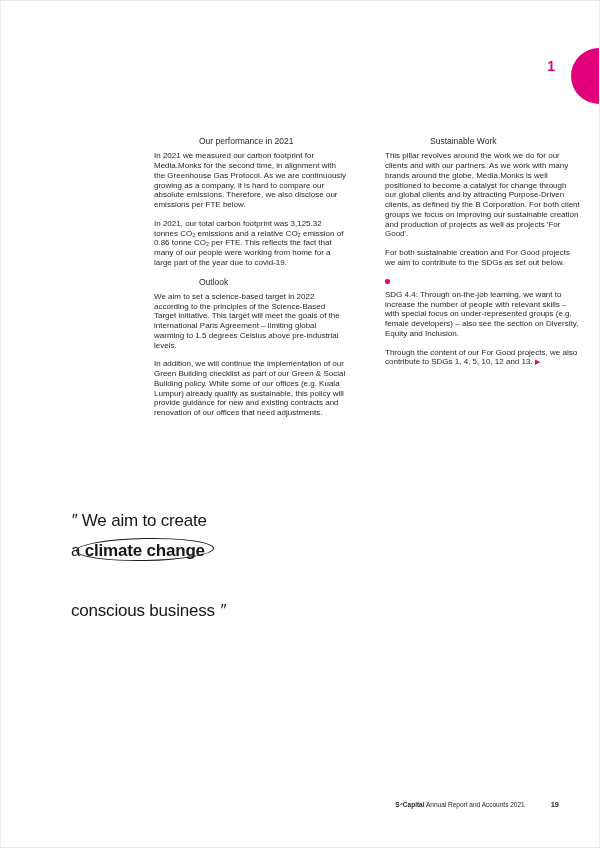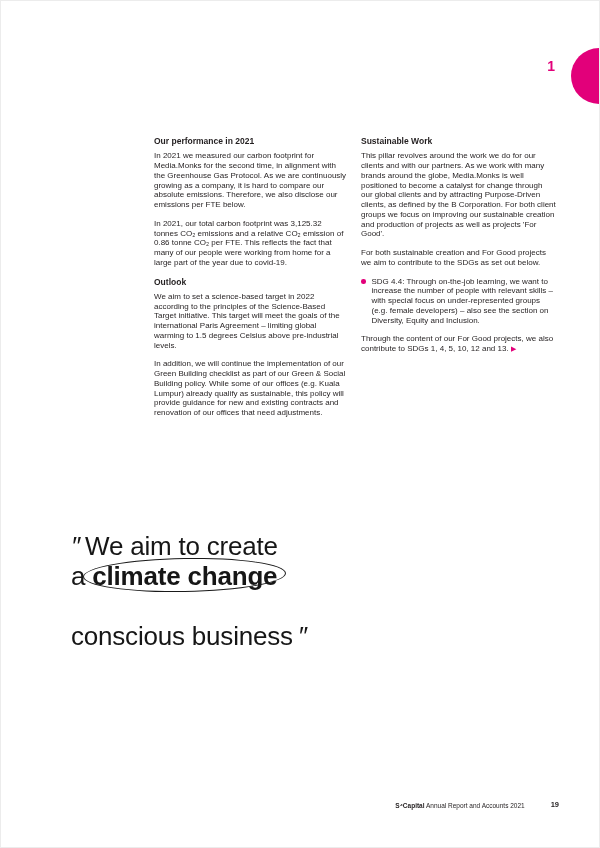--- a/index.html
+++ b/index.html
@@ -21,54 +21,54 @@
   }
   .section-circle {
     position:absolute; top:47px; right:-28px;
     width:56px; height:56px; border-radius:50%;
     background:var(--accent,#e2007a);
   }
 
   
   .col { position:absolute; top:135px; font-size:8px; line-height:1.22; }
   .col-left  { left:153px; width:193px; }
-  .col-right { left:360px; width:195px; }
-  .col h3 { font-size:8.5px; font-weight:bold; margin-bottom:5px; }
+  .col-right { left:384px; width:195px; }
+  .col h3 { font-size:8.5px; font-weight:normal; margin-bottom:5px;margin-left:45px; }
   .col h3.mt { margin-top:3px; }
   .col p  { margin-bottom:9px; }
 
   
   .sdg-list { list-style:none; margin-top:1px; }
-  .sdg-item { display:flex; gap:6px; margin-bottom:9px; }
+  .sdg-item { display:flex; gap:6px; margin-bottom:9px;flex-direction:column; }
   .dot {
     flex:0 0 auto; width:4.5px; height:4.5px; border-radius:50%;
     background:var(--accent,#e2007a); margin-top:2.8px;
   }
   .sdg-text { flex:1; }
   .closing .arrow { color:var(--accent,#e2007a); font-size:7px; }
 
   
   .quote {
-    position:absolute; left:70px; top:530px; width:290px;
-    font-size:26px; line-height:30px; letter-spacing:-0.2px; color:#161616;
+    position:absolute; left:70px; top:505px; width:290px;
+    font-size:17px; line-height:30px; letter-spacing:-0.2px; color:#161616;
   }
   .qmark { font-style:italic; }
   .qmark.open  { margin-right:5px; }
   .qmark.close { margin-left:5px; }
   .circled { position:relative; font-weight:bold; white-space:nowrap; }
   .ellipse {
     position:absolute; left:-9px; right:-9px; top:-3px; bottom:-1px;
     border:1.8px solid #1a1a1a; border-radius:50%;
     transform:rotate(-1deg); pointer-events:none;
   }
 
   
   .footer {
     position:absolute; top:799px; right:40px;
-    display:flex; align-items:flex-end; gap:26px; font-size:6.5px;
+    display:flex; align-items:center; gap:26px; font-size:6.5px;
   }
   .footer .brand { font-weight:bold; }
   .footer-page { font-size:7.5px; font-weight:bold; }
 </style>
 </head>
 <body>
 
 <div class="page">
 
   <span class="section-number">1</span>

